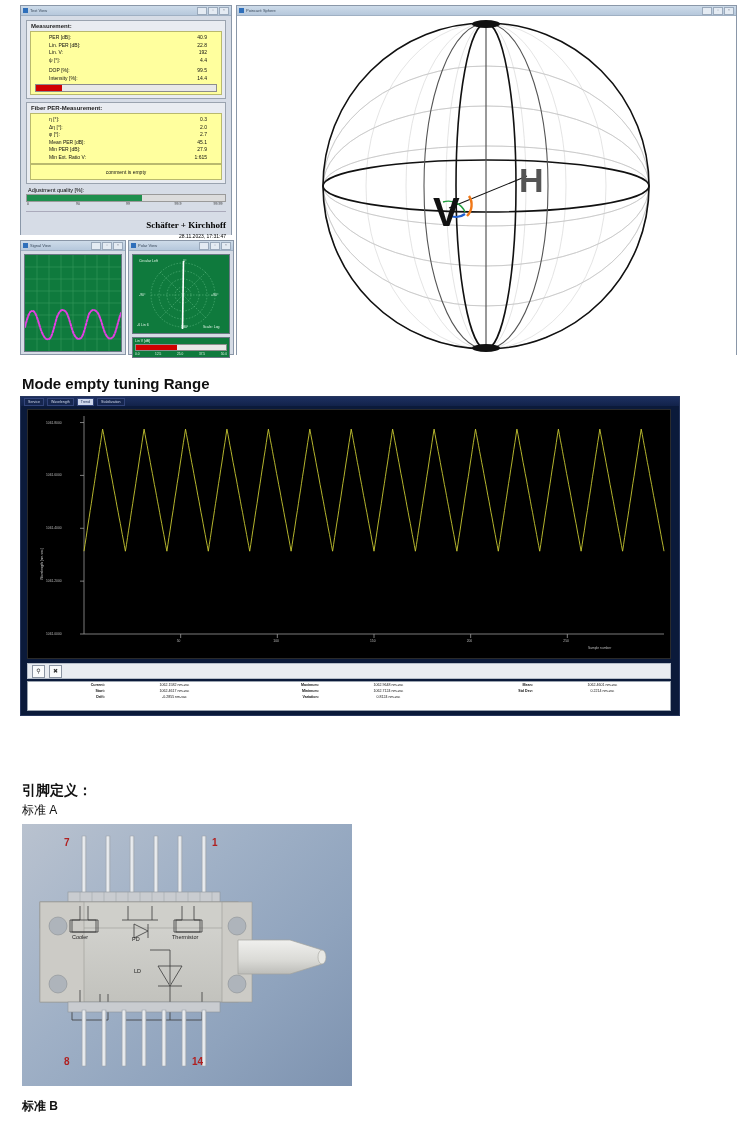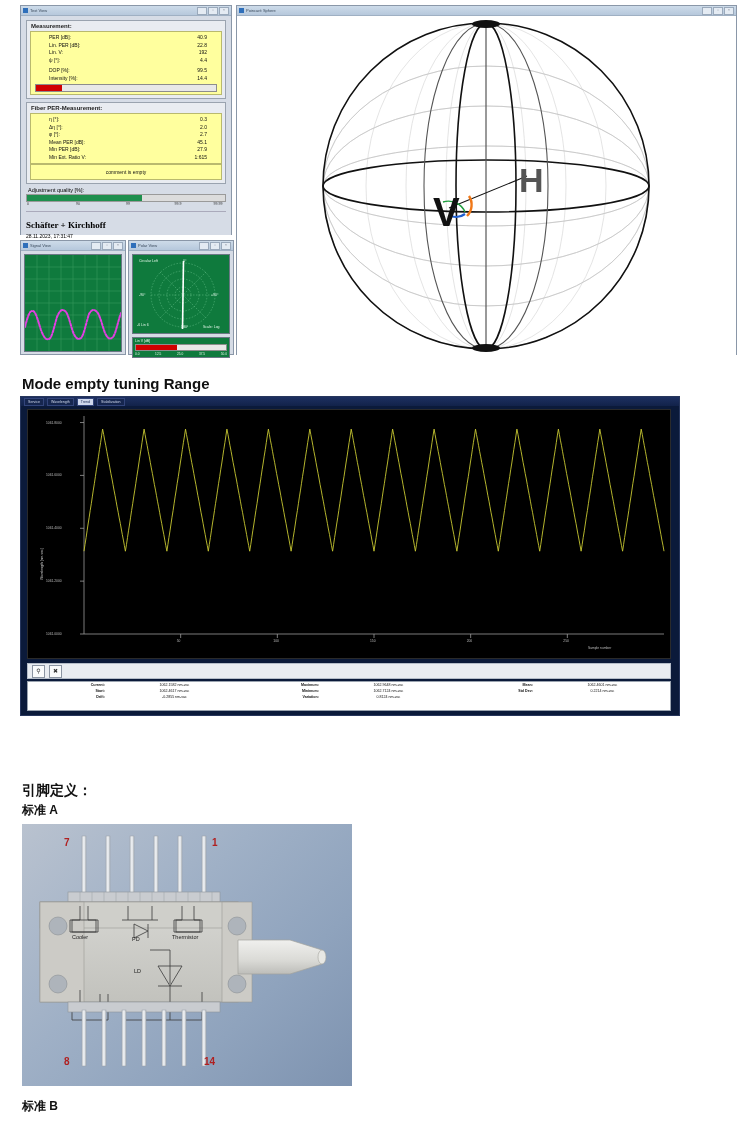--- a/index.html
+++ b/index.html
@@ -24,21 +24,21 @@
   .row .v{padding-right:10px;}
   .spacer{height:3px;}
   .ibar{height:6px;background:#e8e8e8;border:1px solid #8d8d8d;margin-top:2px;position:relative;}
   .ibar > i{display:block;height:100%;background:#d00000;}
   .cmt{border:1px solid #b9b96e;background:#ffff9e;text-align:center;font-size:5px;padding:4px 0;color:#111;}
   .aq-lab{font-size:5.5px;margin:2px 0 1px 2px;}
   .aq-bar{height:6px;background:#dcdcdc;border:1px solid #9a9a9a;position:relative;}
   .aq-bar > i{display:block;height:100%;background:#1e8f4e;}
   .aq-sc{display:flex;font-size:3.5px;color:#333;margin-top:0px;position:relative;height:6px;}
   .aq-sc span{position:absolute;transform:translateX(-50%);}
-  .brand{text-align:left;border-top:1px solid #aab;margin-top:3px;padding-top:2px;}
+  .brand{text-align:right;border-top:1px solid #aab;margin-top:3px;padding-top:2px;}
   .brand b{font-family:"Liberation Serif",serif;font-size:9px;}
   .brand s{display:block;text-decoration:none;font-size:5px;margin-top:1px;}
 
   
   #signalview{left:20px;top:240px;width:106px;height:115px;}
   #polarview{left:128px;top:240px;width:106px;height:115px;}
   .scope{margin:3px;background:#0f7a3d;border:1px solid #6b7785;height:calc(100% - 17px);position:relative;overflow:hidden;}
   .polar-l{position:absolute;font-size:3.5px;color:#dff5e6;}
 
   
@@ -60,21 +60,21 @@
   .mh-stats{position:absolute;left:6px;top:284px;width:644px;height:30px;background:#fff;border:1px solid #9aa3af;box-sizing:border-box;}
   .mh-stats table{width:100%;border-collapse:collapse;font-size:3.6px;color:#111;}
   .mh-stats td{padding:1px 2px;border:0;}
   .mh-stats td.lbl{font-weight:bold;text-align:right;width:7%;}
   .mh-stats td.val{text-align:center;width:12%;}
   .ylab{position:absolute;font-size:3.4px;color:#c9c9c9;transform:rotate(-90deg);transform-origin:left top;white-space:nowrap;}
   .xtk,.ytk{position:absolute;font-size:3.3px;color:#bdbdbd;white-space:nowrap;}
 
   
   #cn1{left:22px;top:782px;font-size:14px;font-weight:bold;}
-  #cn2{left:22px;top:802px;font-size:12px;font-weight:bold;}
+  #cn2{left:22px;top:802px;font-size:12px;font-weight:normal;}
   #cn3{left:22px;top:1098px;font-size:12px;font-weight:bold;}
 
   
   #pindiag{position:absolute;left:22px;top:824px;width:330px;height:262px;overflow:hidden;
            background:linear-gradient(135deg,#b9c2cf 0%,#9fb0c6 40%,#8fa3bd 70%,#7e93b0 100%);}
   .pnum{position:absolute;font-size:10px;font-weight:bold;color:#b02020;}
   .cmplab{position:absolute;font-size:5.5px;color:#222;}
   svg{display:block;}
 </style>
 </head>
@@ -495,21 +495,21 @@
         <rect x="120" y="186" width="4" height="56"></rect>
       <rect x="140" y="186" width="4" height="56"></rect>
         <rect x="160" y="186" width="4" height="56"></rect>
       <rect x="180" y="186" width="4" height="56"></rect>
     </g>
   </svg>
 
   <span class="pnum" style="left:42px;top:13px">7</span>
   <span class="pnum" style="left:190px;top:13px">1</span>
   <span class="pnum" style="left:42px;top:232px">8</span>
-  <span class="pnum" style="left:182px;top:232px">14</span>
+  <span class="pnum" style="left:170px;top:232px">14</span>
 
   <span class="cmplab" style="left:50px;top:110px">Cooler</span>
   <span class="cmplab" style="left:110px;top:112px">PD</span>
   <span class="cmplab" style="left:150px;top:110px">Thermistor</span>
   <span class="cmplab" style="left:112px;top:144px">LD</span>
 </div>
 
 <div class="h2" id="cn3">标准 B</div>
 
 </body></html>

